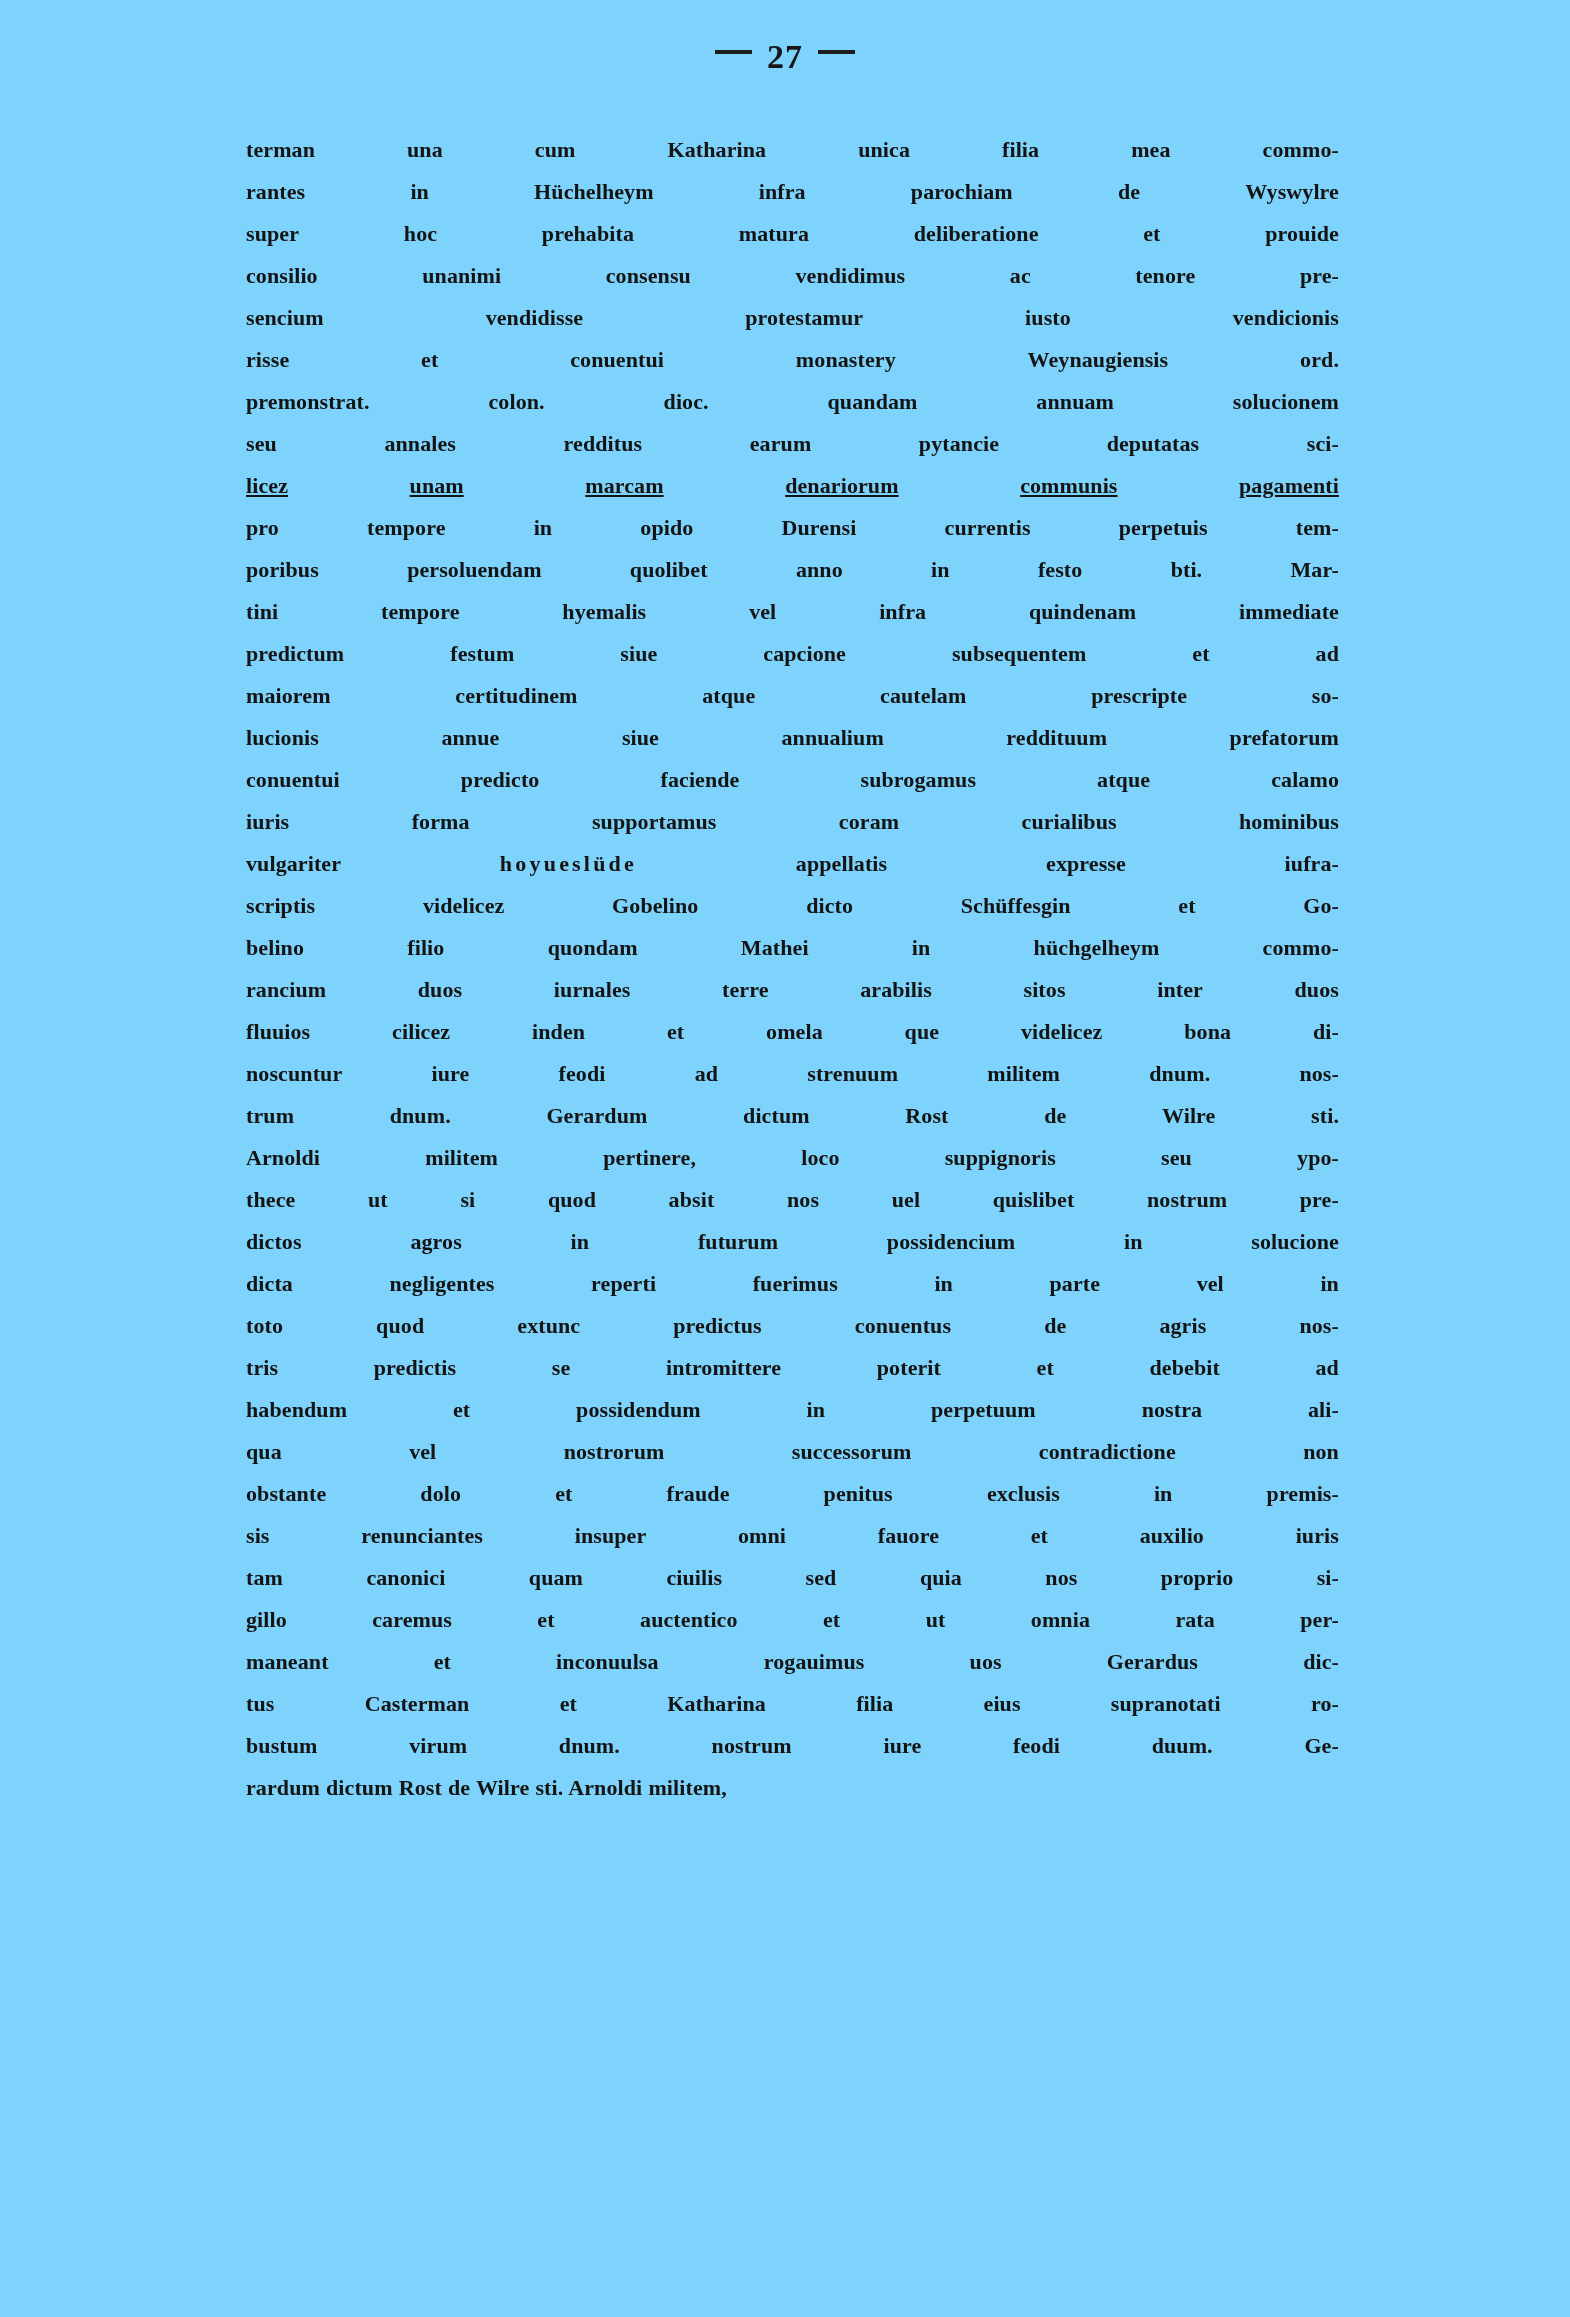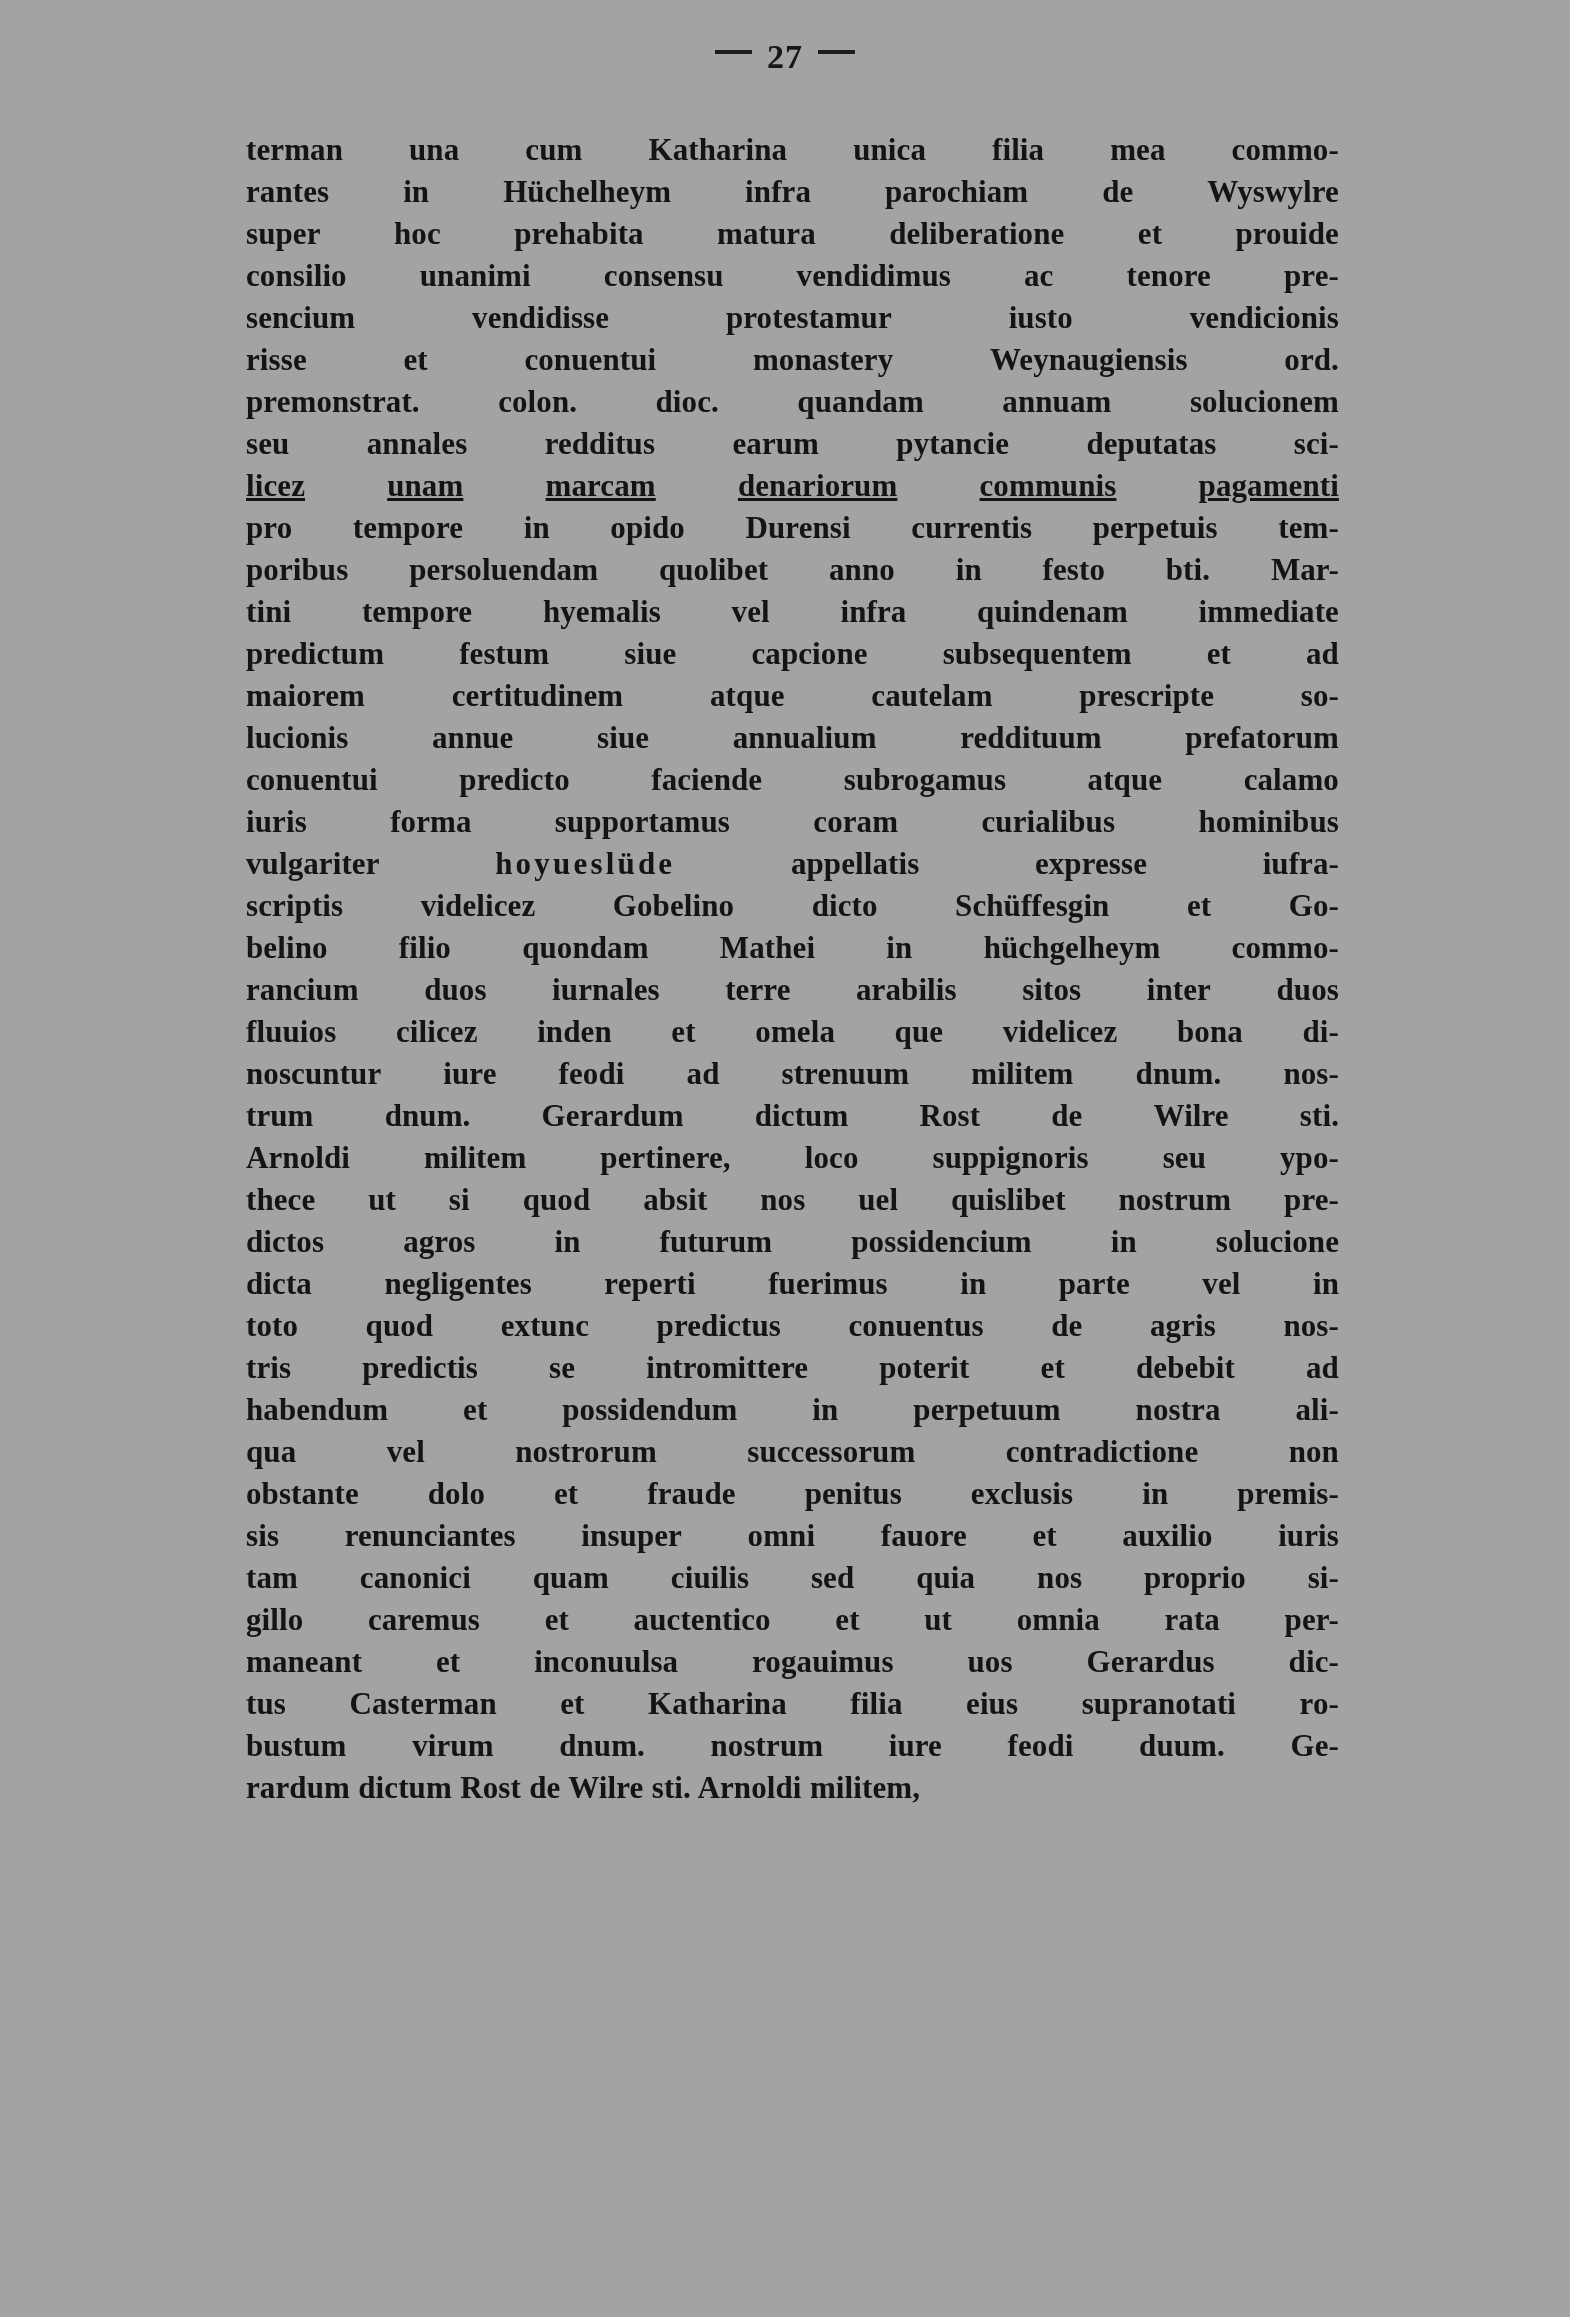--- a/index.html
+++ b/index.html
@@ -13,21 +13,21 @@
     position: relative;
     font-family: "Liberation Serif", serif;
     color: #161616;
     overflow: hidden;
   }
   .page {
     position: absolute;
     top: 0; left: 0;
     width: 1570px;
     height: 2318px;
-    background: #a3a3a3;
+    background: #7dd3fc;
   }
   .page-header {
     position: absolute;
     top: 35px;
     left: 0;
     width: 1570px;
     text-align: center;
     font-size: 34px;
     font-weight: bold;
     letter-spacing: 0.9px;
@@ -45,21 +45,21 @@
   }
   .page-number {
     display: inline-block;
     vertical-align: middle;
   }
   .body-text {
     position: absolute;
     top: 129px;
     left: 246px;
     width: 1093px;
-    font-size: 31px;
+    font-size: 22px;
     line-height: 42px;
     font-weight: bold;
     font-family: "Liberation Serif", serif;
     text-align: justify;
     letter-spacing: 0.1px;
     word-spacing: 0.5px;
     color: #141414;
   }
   .body-text .ln {
     display: block;

